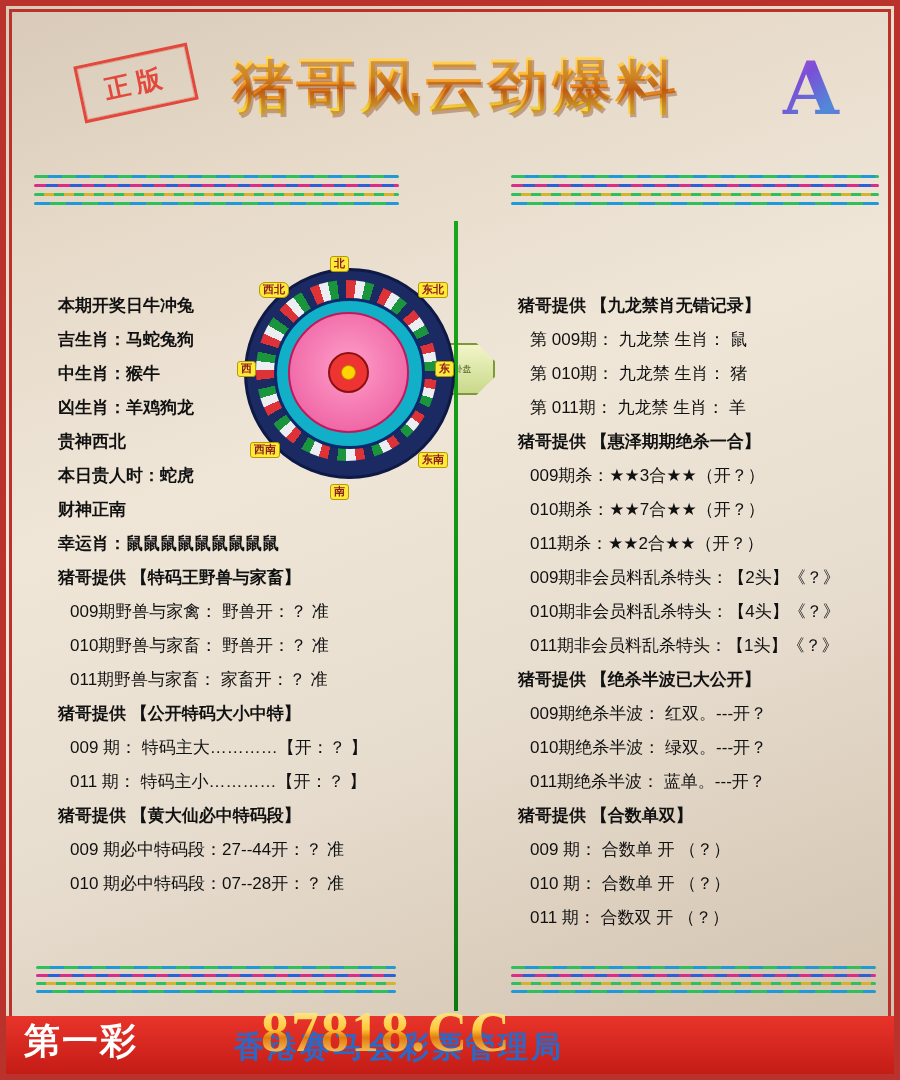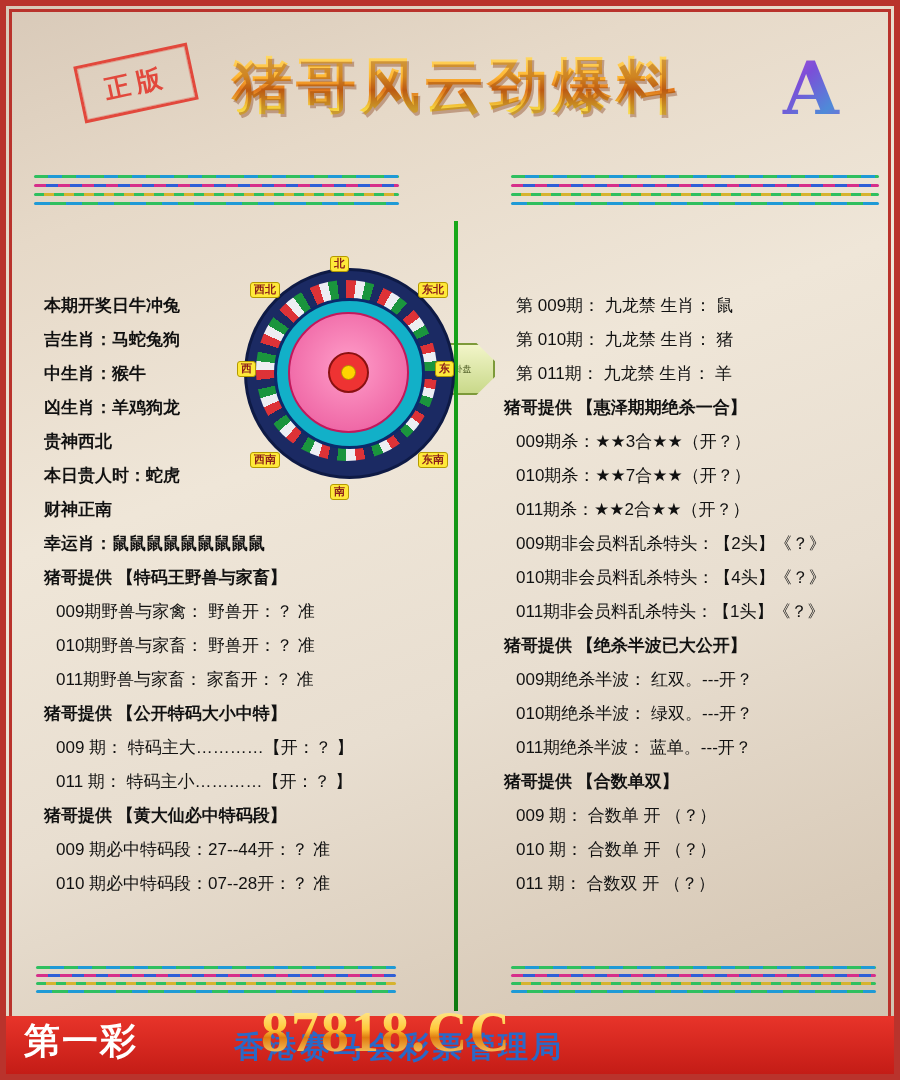--- a/index.html
+++ b/index.html
@@ -99,30 +99,30 @@
   }
   .dir{
     position:absolute;background:#ffe93a;border:1px solid #b49a00;border-radius:3px;
     color:#8a1b1b;font-size:11px;font-weight:bold;padding:1px 3px;line-height:1.1;
     font-family:"DejaVu Sans",sans-serif;
   }
   .dir.n{left:98px;top:0px;}
   .dir.s{left:98px;top:228px;}
   .dir.e{left:203px;top:105px;}
   .dir.w{left:5px;top:105px;}
-  .dir.nw{left:18px;top:26px;}
+  .dir.nw{left:27px;top:26px;border-radius:6px;}
   .dir.ne{left:186px;top:26px;}
-  .dir.sw{left:18px;top:196px;}
+  .dir.sw{left:18px;top:186px;}
   .dir.se{left:186px;top:196px;}
 
   
   .col{position:absolute;font-size:17px;color:#111;line-height:1;}
   .col-left{left:38px;top:282px;width:400px;}
   .col-right{left:498px;top:282px;width:392px;}
-  .line{height:34px;display:flex;align-items:center;white-space:nowrap;}
+  .line{height:34px;display:flex;align-items:center;white-space:nowrap;margin-left:14px;}
   .line.sec{font-weight:bold;}
   .ind{padding-left:12px;}
 
   
   .footer{position:absolute;left:0;bottom:0;width:100%;height:110px;}
   .f-waves{position:absolute;left:0;top:0;width:100%;height:36px;}
   .fw{position:absolute;height:3px;border-radius:2px;}
   .fw-left{left:30px;width:360px;}
   .fw-right{left:505px;width:365px;}
   .redband{
@@ -200,20 +200,21 @@
       <div class="line ind">010期野兽与家畜：   野兽开：？ 准</div>
       <div class="line ind">011期野兽与家畜：   家畜开：？ 准</div>
       <div class="line sec">猪哥提供 【公开特码大小中特】</div>
       <div class="line ind">009 期： 特码主大…………【开：？ 】</div>
       <div class="line ind">011 期： 特码主小…………【开：？ 】</div>
       <div class="line sec">猪哥提供 【黄大仙必中特码段】</div>
       <div class="line ind">009 期必中特码段：27--44开：？ 准</div>
       <div class="line ind">010 期必中特码段：07--28开：？ 准</div>
     </div>
   <div class="col col-right" id="col-right">
+      <div class="line sec">猪哥提供 【九龙禁肖无错记录】</div>
       <div class="line ind">第 009期： 九龙禁 生肖：   鼠</div>
       <div class="line ind">第 010期： 九龙禁 生肖：   猪</div>
       <div class="line ind">第 011期： 九龙禁 生肖：   羊</div>
       <div class="line sec">猪哥提供 【惠泽期期绝杀一合】</div>
       <div class="line ind">009期杀：★★3合★★（开？）</div>
       <div class="line ind">010期杀：★★7合★★（开？）</div>
       <div class="line ind">011期杀：★★2合★★（开？）</div>
       <div class="line ind">009期非会员料乱杀特头：【2头】《？》</div>
       <div class="line ind">010期非会员料乱杀特头：【4头】《？》</div>
       <div class="line ind">011期非会员料乱杀特头：【1头】《？》</div>

